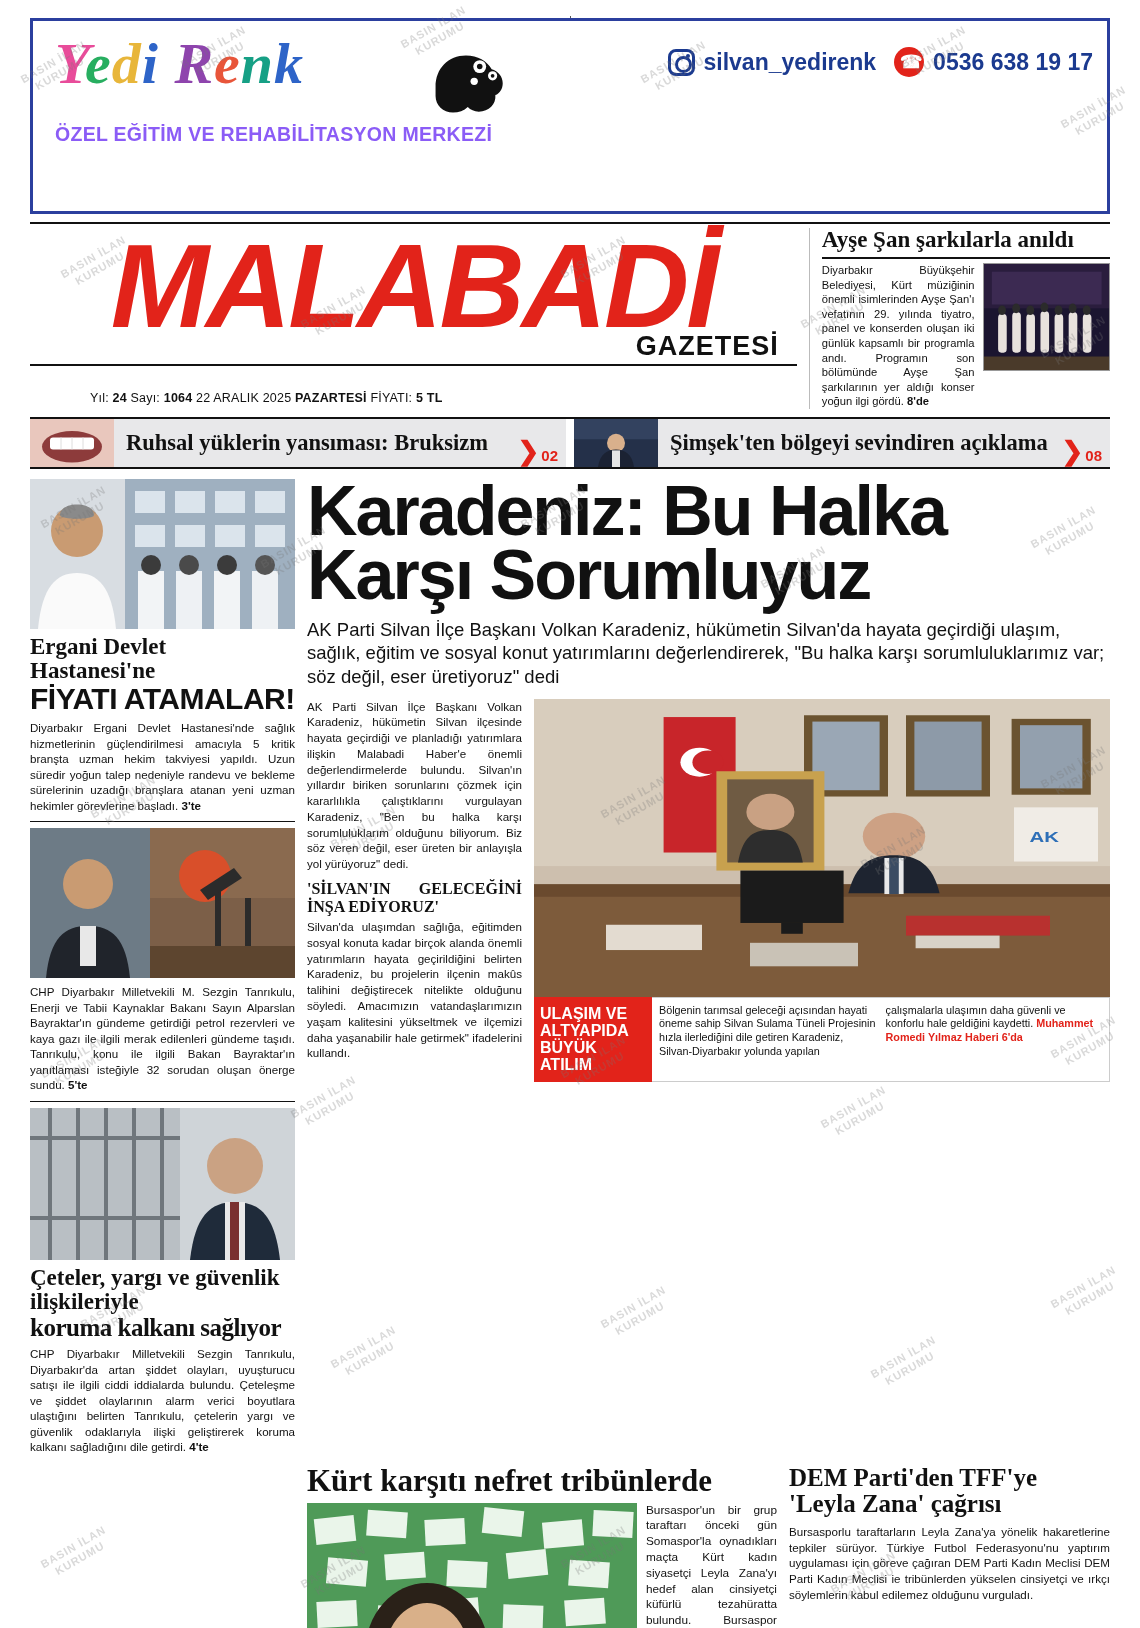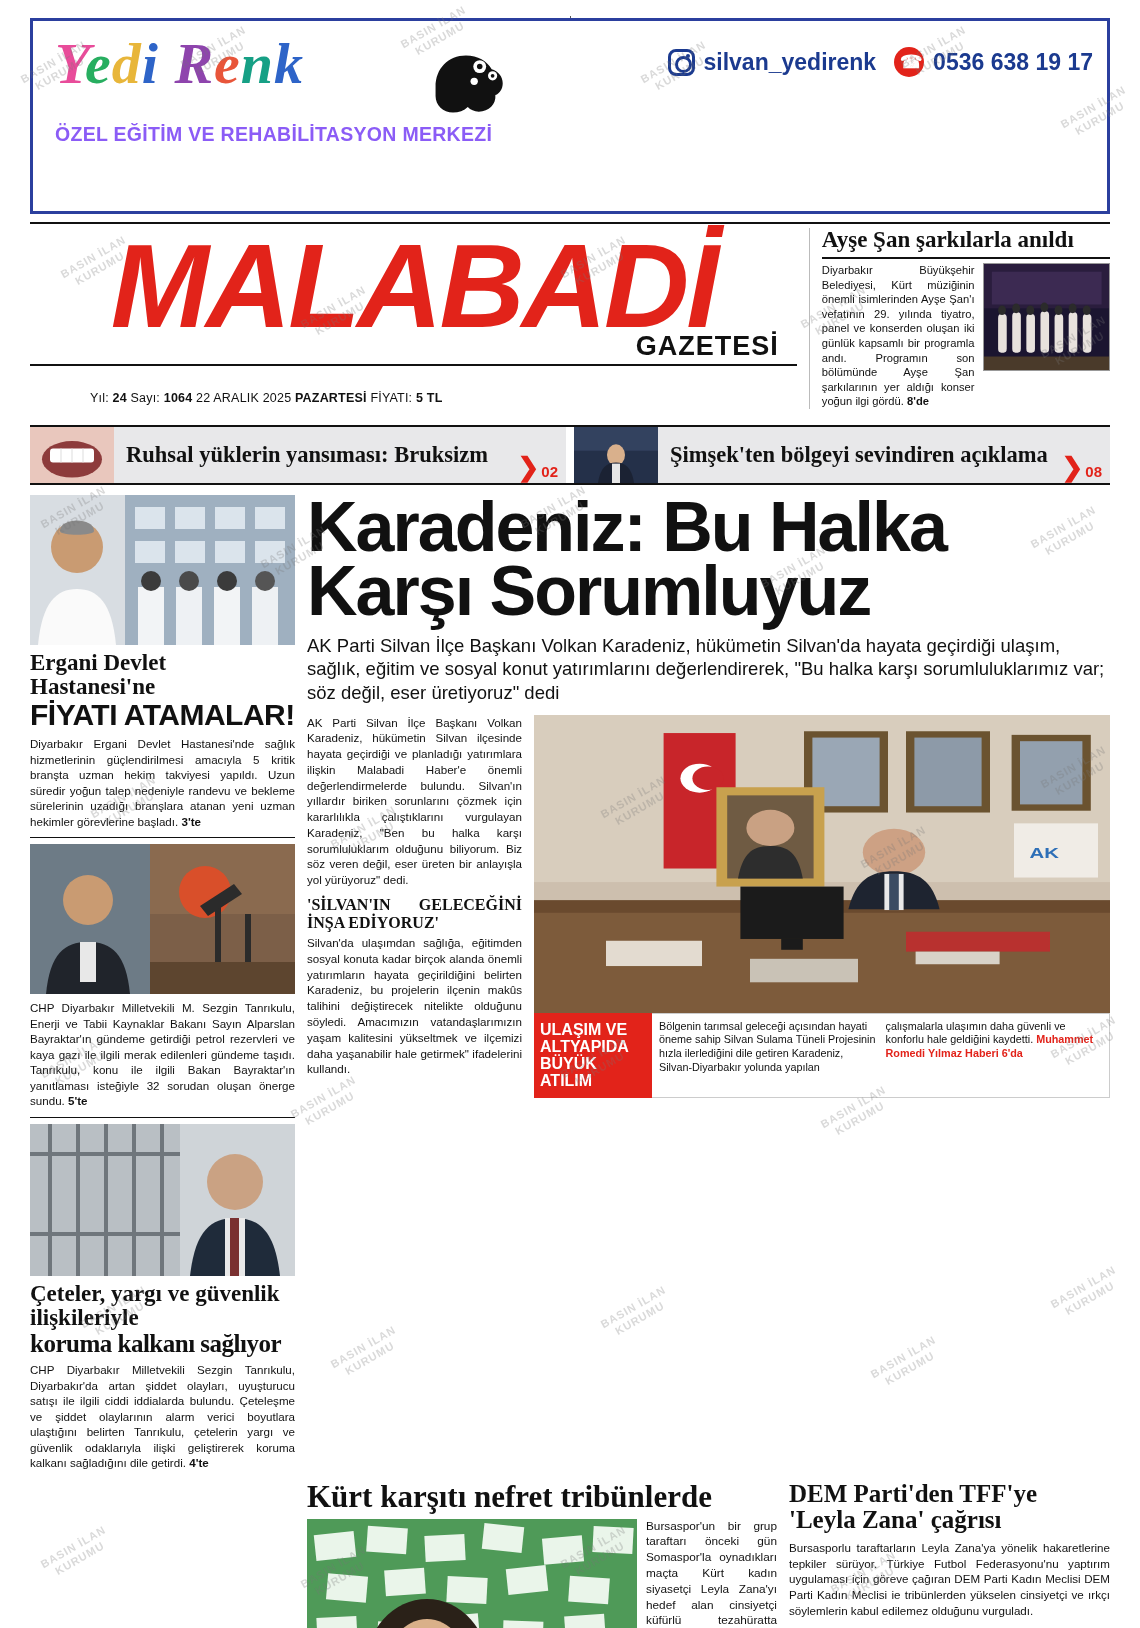--- a/index.html
+++ b/index.html
@@ -83,21 +83,21 @@
   .mast-line { border-top:2px solid #111; margin-top:2px; }
 
   .mast-right { flex:1; margin-left:12px; border-left:1px solid #bbb; padding-left:12px; }
   .side-head { font-family:"Liberation Serif", serif; font-weight:bold; font-size:23px; line-height:1.05; border-bottom:2px solid #111; padding-bottom:5px; }
   .side-wrap { display:flex; gap:8px; margin-top:4px; }
   .side-text { width:53%; font-size:11.2px; line-height:1.3; text-align:justify; }
   .side-img { flex:1; height:108px; background:#1a1630; position:relative; overflow:hidden; border:1px solid #999; }
   .bold-pg { font-weight:bold; }
 
   
-  .teasers { display:flex; gap:0; margin-top:16px; height:60px; border-top:2px solid #111; border-bottom:2px solid #111; }
+  .teasers { display:flex; gap:0; margin-top:8px; height:52px; border-top:2px solid #111; border-bottom:2px solid #111; }
   .teaser { flex:1; display:flex; align-items:center; background:#e8e8ea; position:relative; }
   .teaser + .teaser { margin-left:8px; }
   .t-img { width:84px; height:100%; background:#caa; overflow:hidden; position:relative; }
   .t-title { flex:1; font-family:"Liberation Serif", serif; font-weight:bold; font-size:22.5px; padding-left:12px; color:#111; }
   .t-num { font-weight:bold; font-size:15px; color:#e2231a; padding-right:8px; display:flex; align-items:flex-end; height:100%; padding-bottom:3px;}
   .chev { color:#e2231a; font-size:26px; font-weight:bold; line-height:1; margin-right:2px; }
 
   
   .grid { display:flex; margin-top:10px; gap:12px; }
   .col-left { width:265px; }

